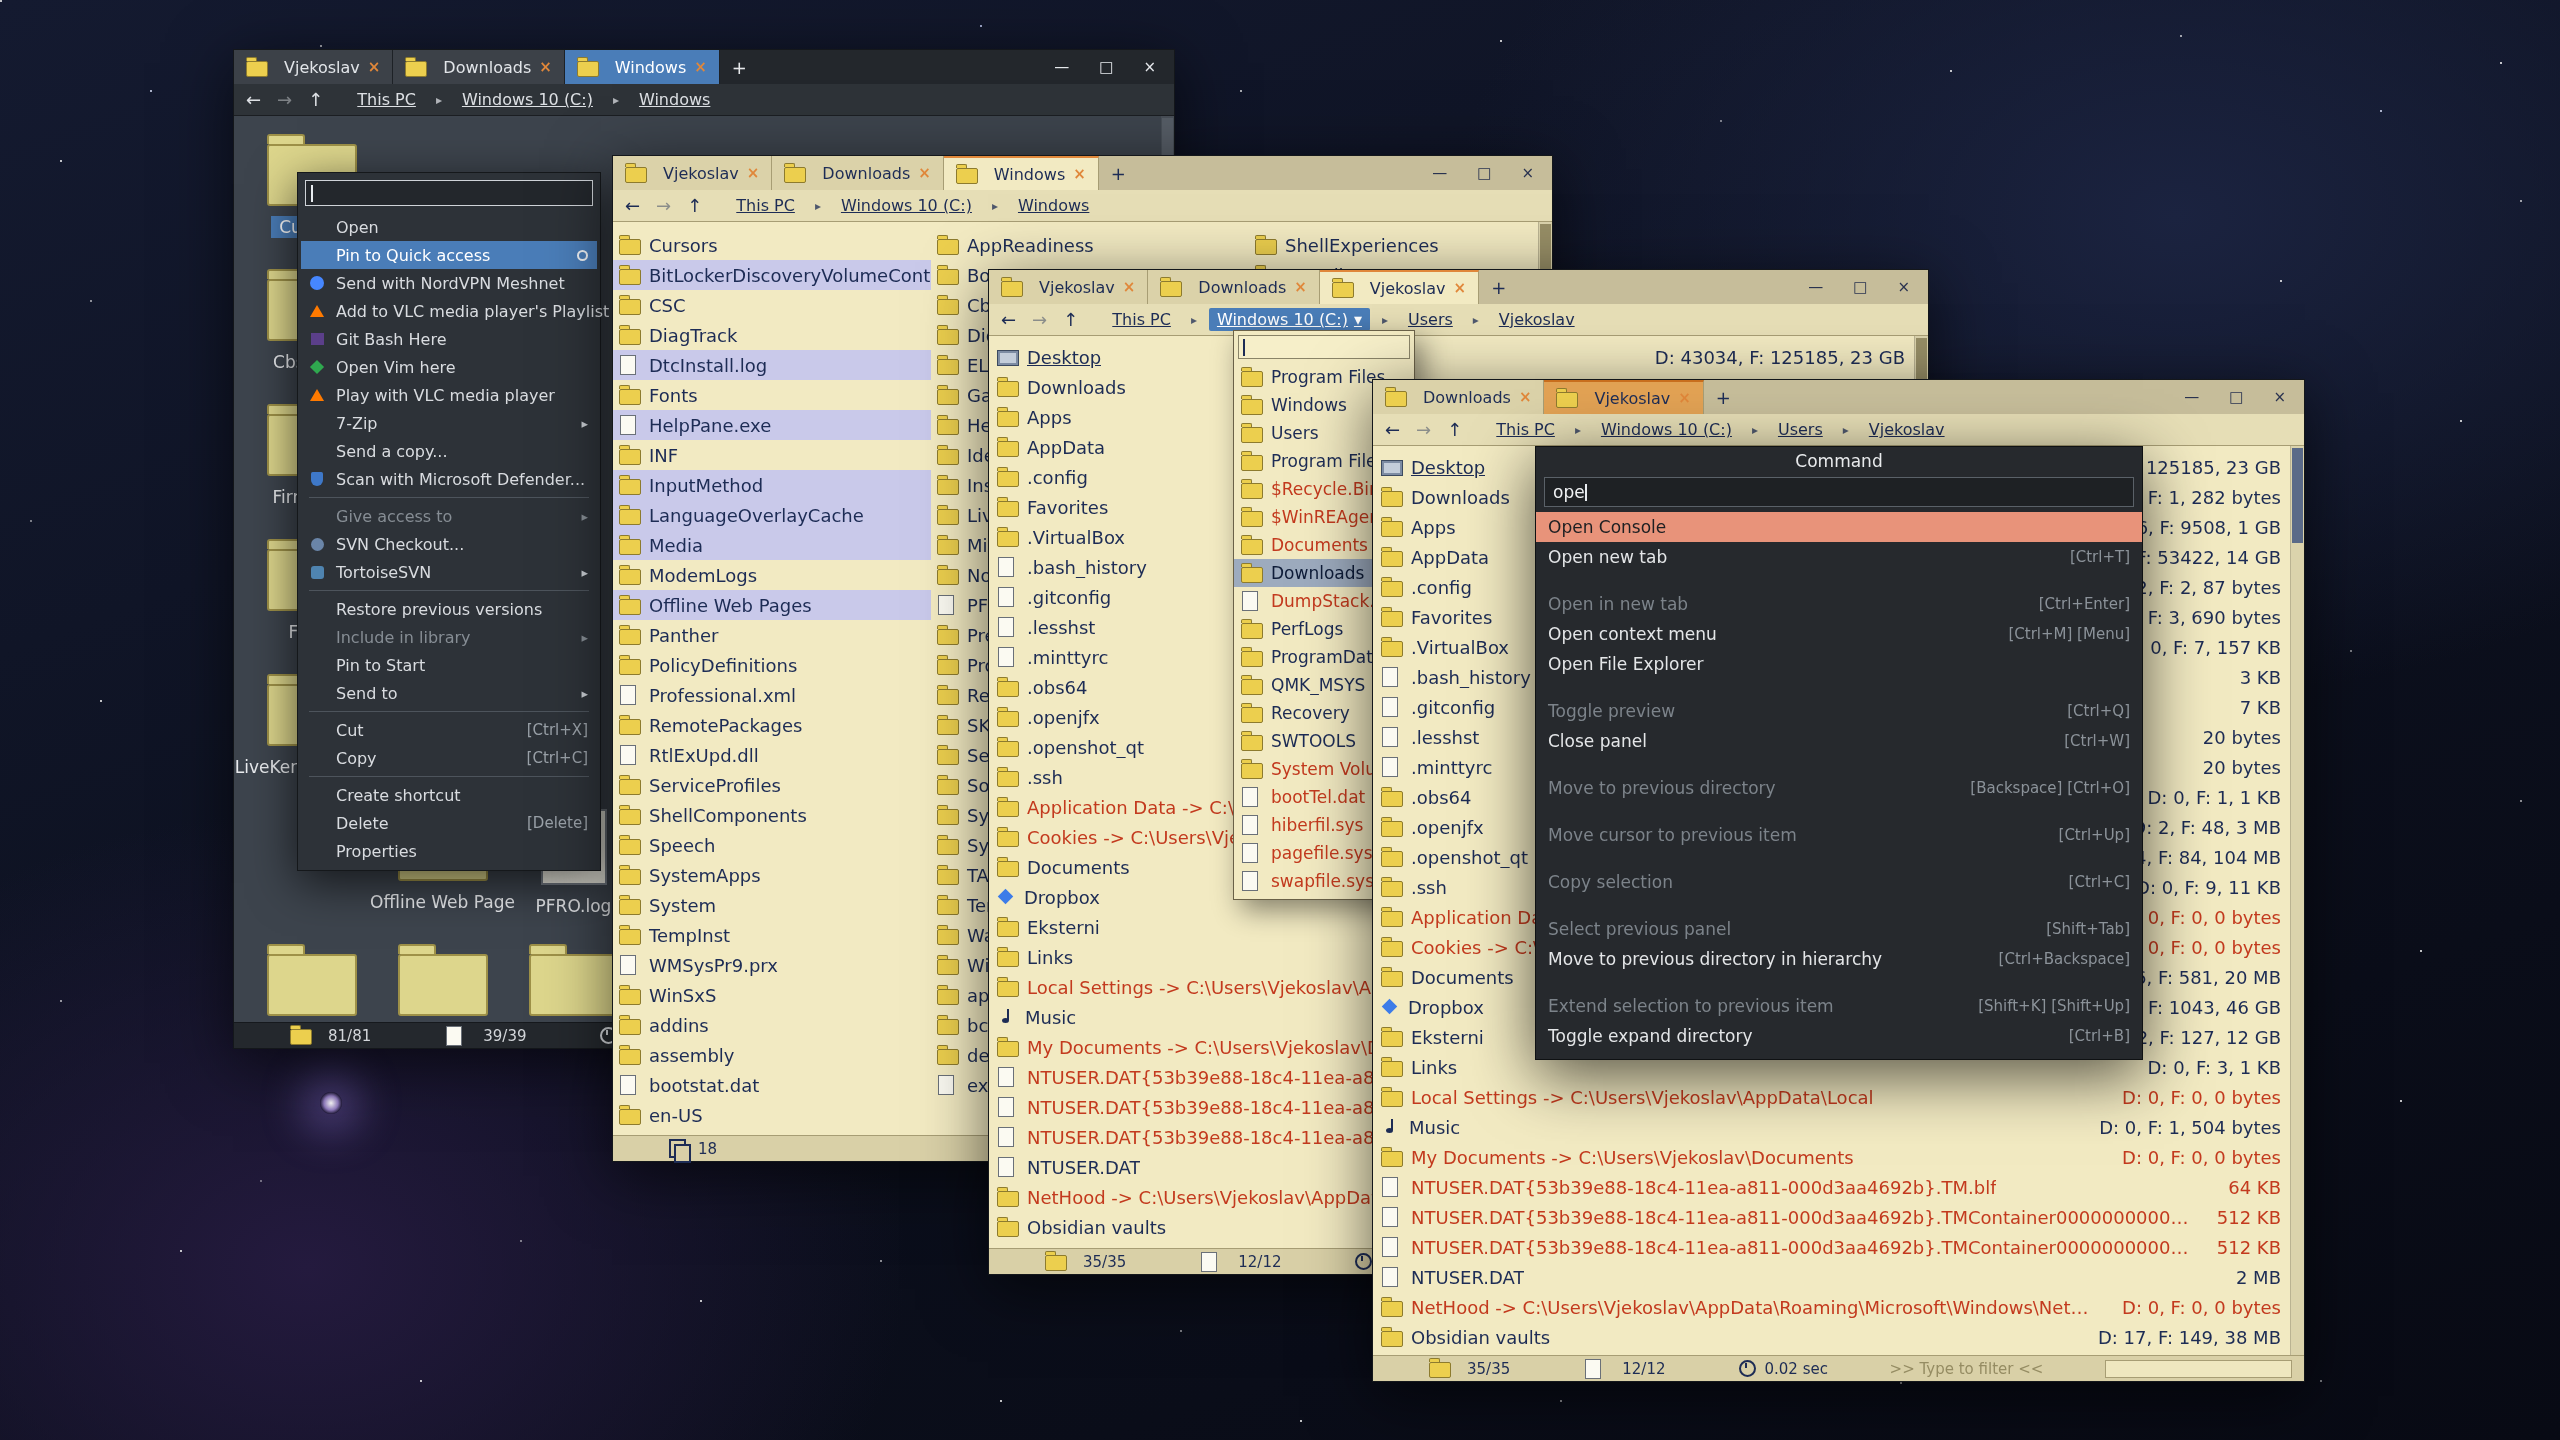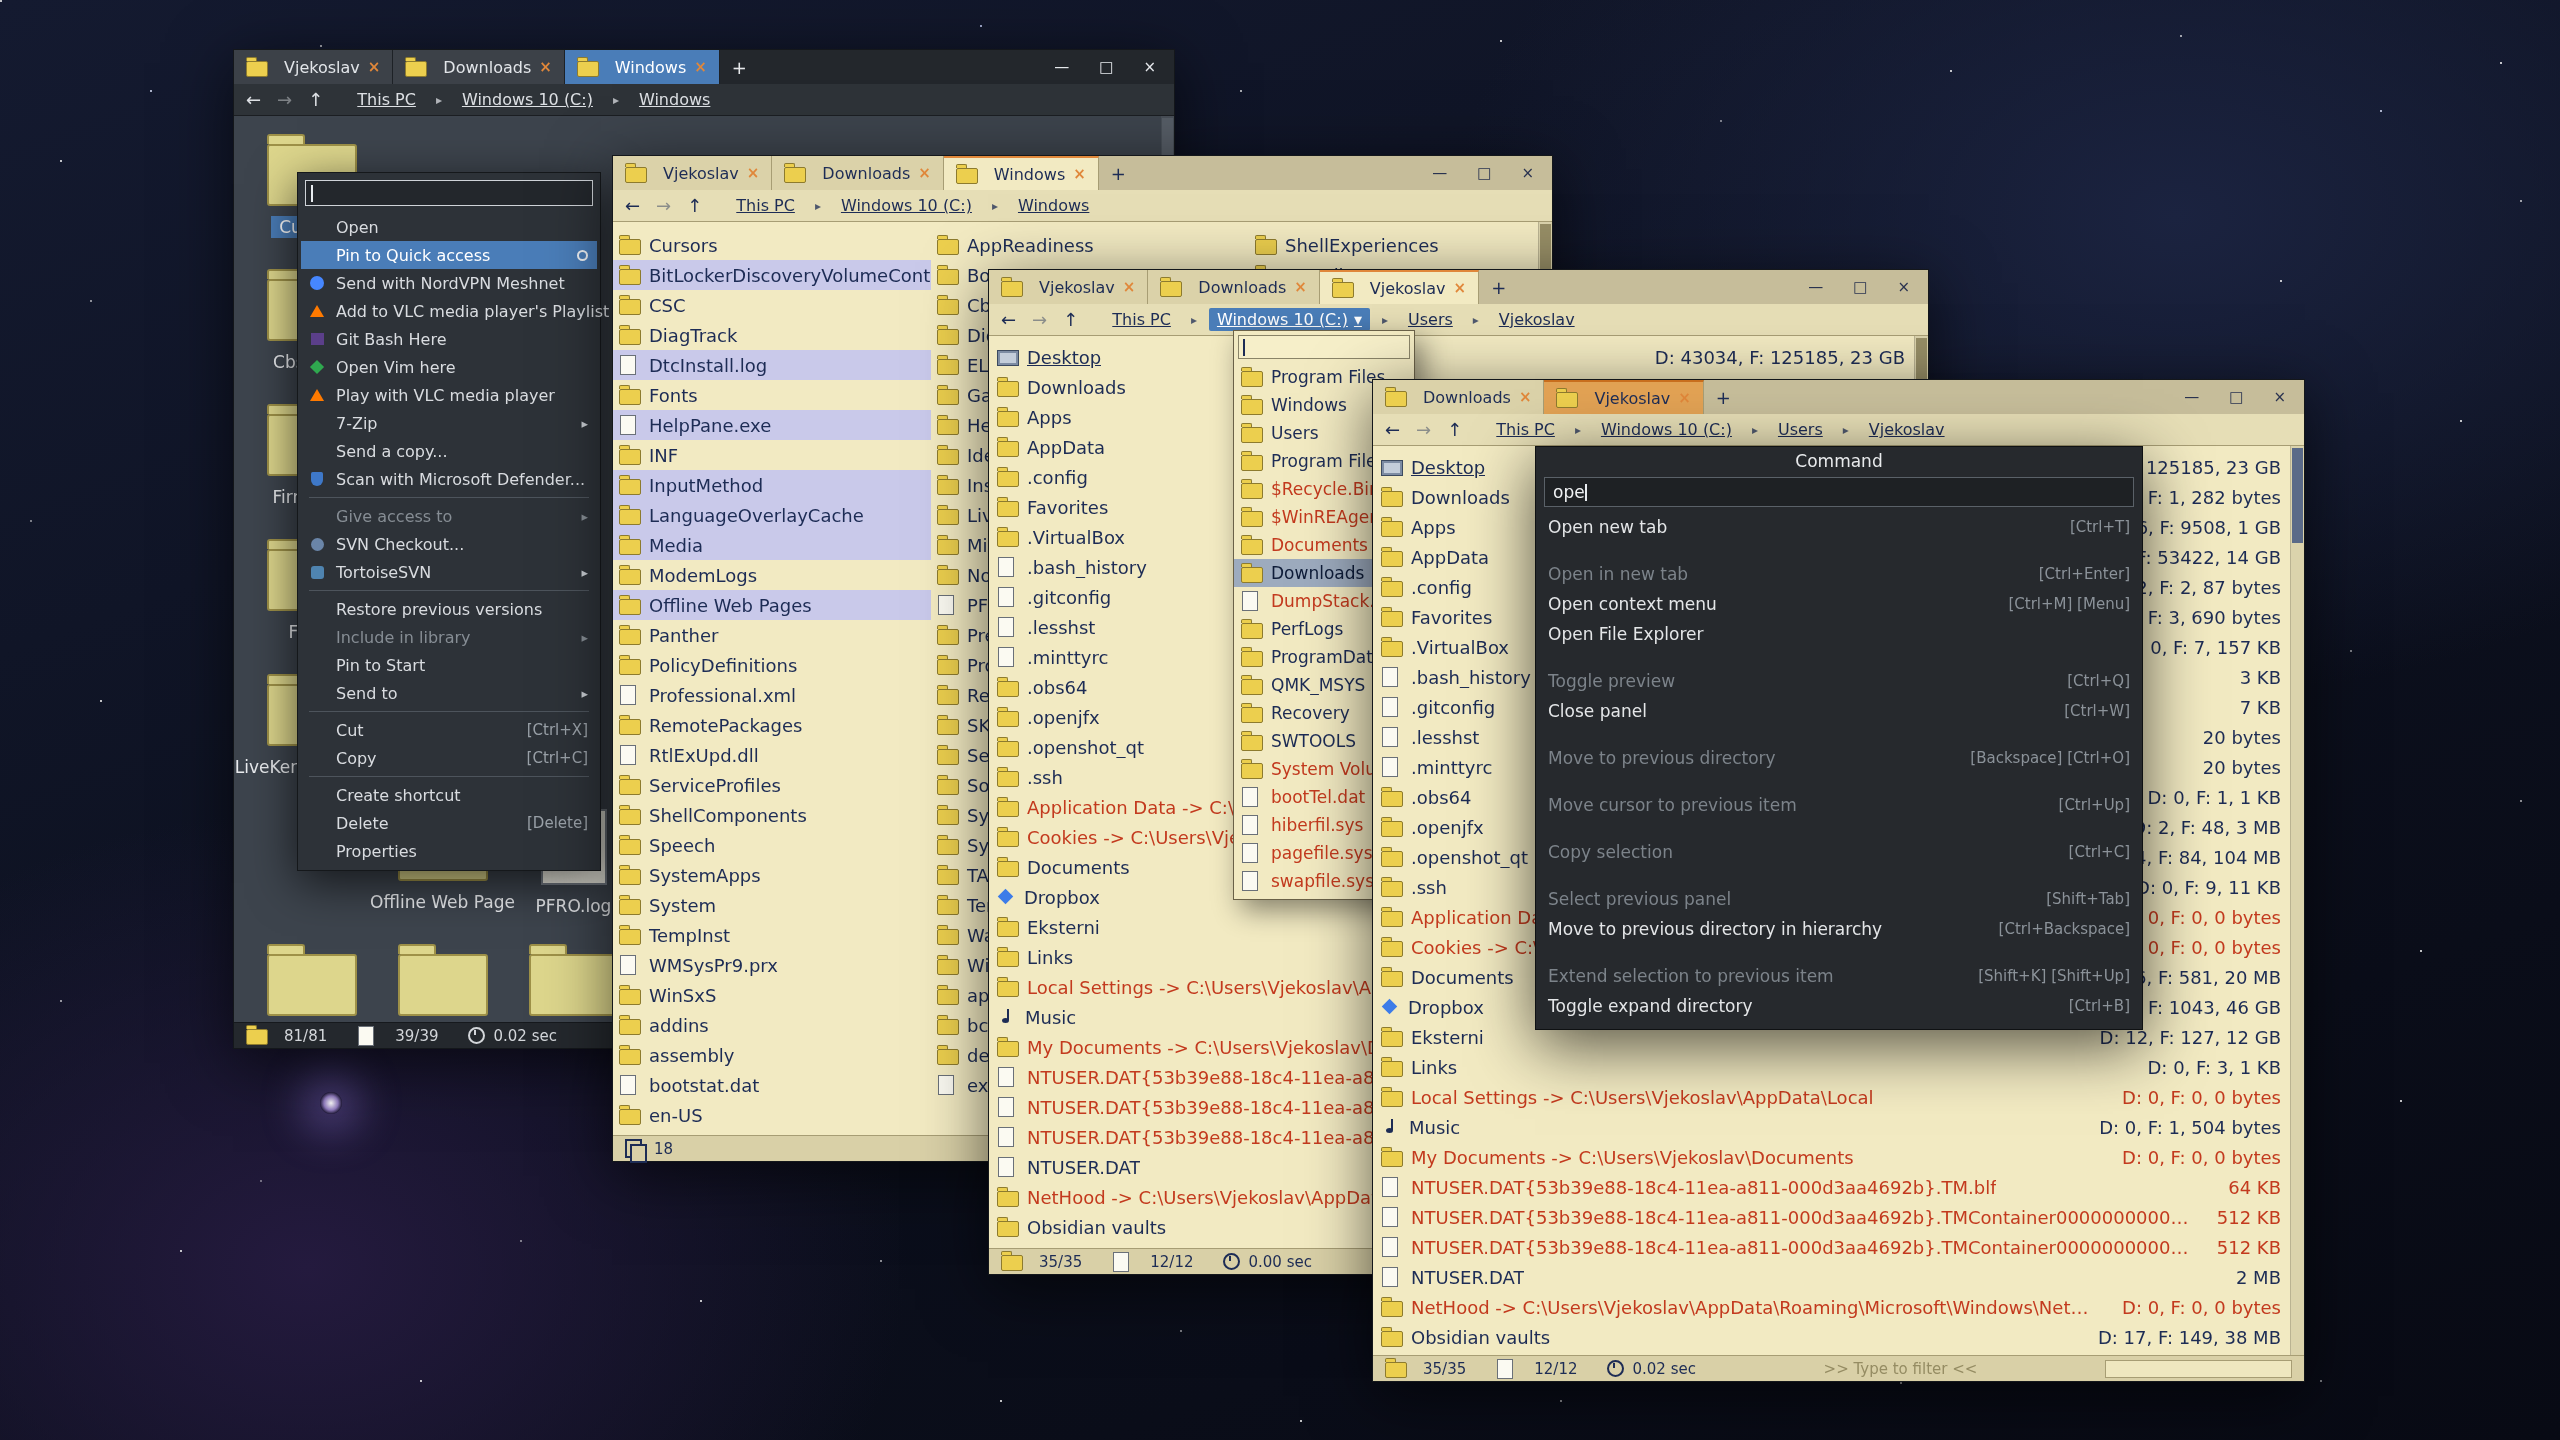--- a/index.html
+++ b/index.html
@@ -38,21 +38,21 @@
   .tb{font-size:18px;margin-right:16px;}
   .tb.dim{opacity:.45;}
   .crumbs{display:flex;align-items:center;margin-left:10px;font-size:16px;}
   .crumb{display:flex;align-items:center;white-space:nowrap;}
   .crumb + .crumb::before{content:var(--icon-breadcrumb_arrow);margin:0 12px;font-size:12px;opacity:.75;}
   .crumb-body{display:flex;gap:6px;padding:2px 8px;border-radius:2px;text-decoration:underline;}
   .crumb-body.highlighted{background:var(--accent_blue);color:#fff;}
   .content{position:absolute;top:66px;left:0;right:13px;bottom:26px;overflow:hidden;}
   .statusbar{position:absolute;left:0;right:0;bottom:0;height:26px;display:flex;align-items:center;gap:30px;
     padding:0 12px;font-size:15px;box-sizing:border-box;}
-  .sb-group{display:flex;align-items:center;gap:8px;}
+  .sb-group{display:flex;align-items:center;gap:8px;margin-left:44px;}
   .vscroll{position:absolute;top:66px;bottom:26px;right:0;width:13px;}
   .vthumb{position:absolute;left:1px;right:1px;}
 
   
   .cream{background:var(--cream_bg);color:var(--navy_text);}
   .cream .tabbar{background:#c6bd9a;border-bottom:1px solid #9a9068;}
   .cream .tab{background:#dbd2a9;border-right:1px solid #a79d74;color:var(--navy_text);}
   .cream .tab.active{background:var(--cream_bg);border-top:2px solid #e0873a;}
   .cream .tab.hot{background:#e2a254;border-top:2px solid #c96f1e;}
   .cream .win-controls{color:#2a3350;}
@@ -1320,20 +1320,24 @@
 </div>
 
 <div class="palette">
   <div class="palette-title">Command</div>
   <div class="palette-input">
     <span>ope</span>
     <span class="caret light"></span>
   </div>
   <div>
 
+      <div class="prow selected">
+        <span class="plabel">Open Console</span>
+
+      </div>
 
       <div class="prow">
         <span class="plabel">Open new tab</span>
         <span class="shortcut">[Ctrl+T]</span>
       </div>
 
       <div class="prow disabled">
         <span class="plabel">Open in new tab</span>
         <span class="shortcut">[Ctrl+Enter]</span>
       </div>

